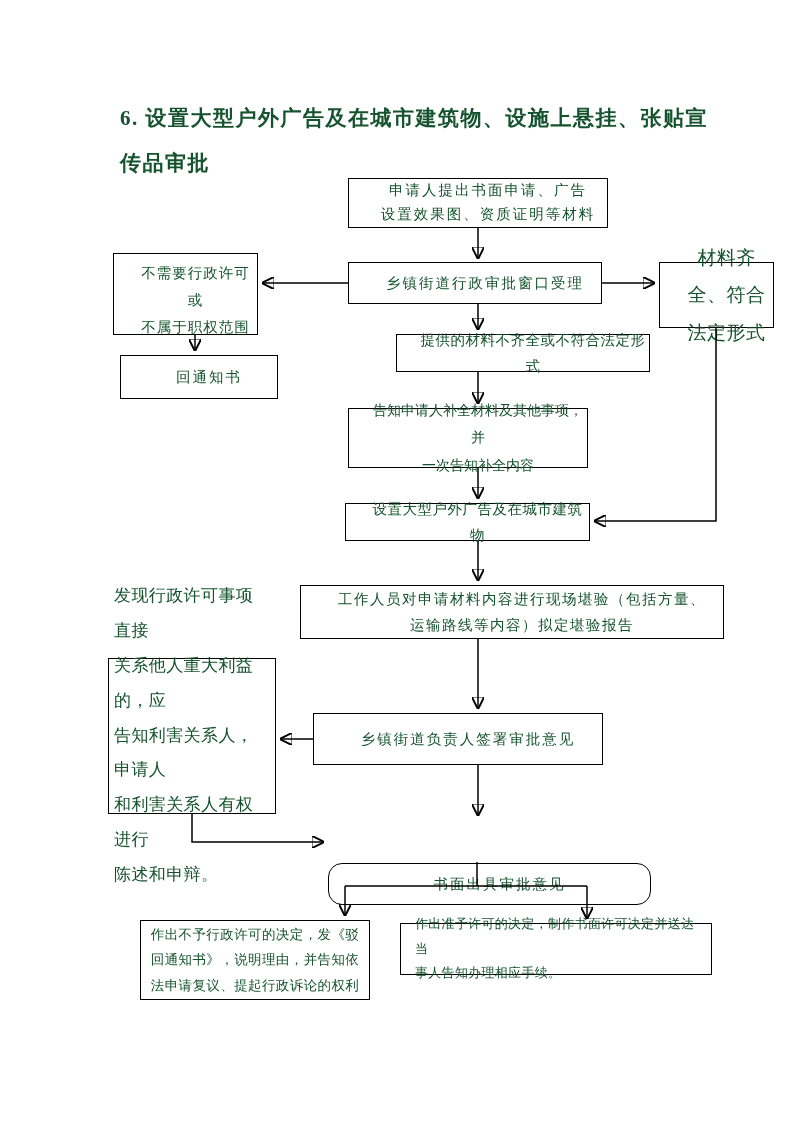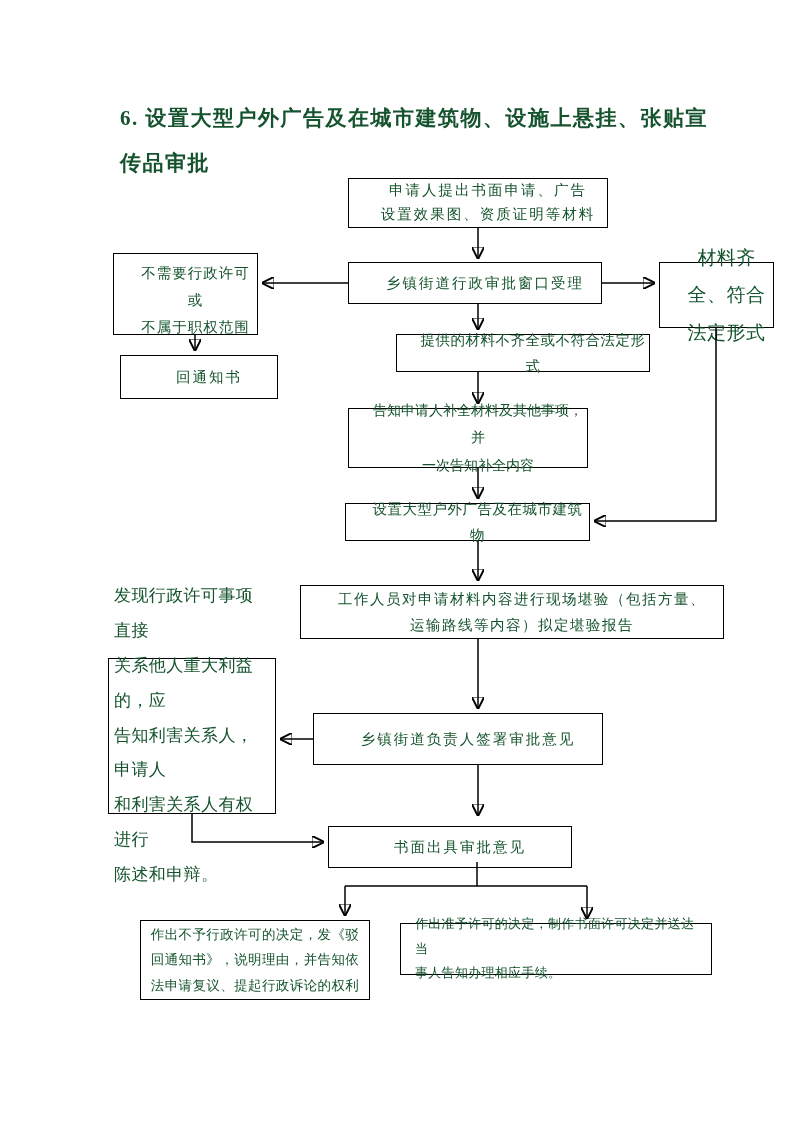--- a/index.html
+++ b/index.html
@@ -43,21 +43,21 @@
   #n-window-accept      {left:348px;top:262px;width:254px;height:42px;letter-spacing:2px;}
   #n-no-permit-needed   {left:113px;top:253px;width:145px;height:82px;align-items:flex-start;padding-top:6px;line-height:1.85;}
   #n-materials-complete {left:659px;top:262px;width:115px;height:66px;font-size:19px;letter-spacing:.5px;line-height:1.95;}
   #n-not-accepted       {left:120px;top:355px;width:158px;height:44px;letter-spacing:2px;}
   #n-materials-incomplete{left:348px;top:334px;width:254px;height:38px;letter-spacing:.5px;margin-left:48px;}
   #n-notify-supplement  {left:348px;top:408px;width:240px;height:60px;font-size:14px;letter-spacing:0;line-height:1.95;}
   #n-complete-acceptance{left:345px;top:503px;width:245px;height:38px;letter-spacing:.5px;}
   #n-site-inspection    {left:300px;top:585px;width:424px;height:54px;letter-spacing:1.5px;line-height:1.8;}
   #n-notify-stakeholders{left:108px;top:658px;width:168px;height:156px;font-size:17px;letter-spacing:.4px;line-height:2.05;text-align:left;padding:0 5px;}
   #n-leader-sign        {left:313px;top:713px;width:290px;height:52px;letter-spacing:2px;}
-  #n-written-opinion    {left:328px;top:826px;width:244px;height:42px;letter-spacing:2px;}
+  #n-written-opinion    {left:328px;top:863px;width:323px;height:42px;letter-spacing:2px;border-radius:14px;}
   #n-deny-decision      {left:140px;top:920px;width:230px;height:80px;font-size:13.5px;letter-spacing:.4px;line-height:1.9;text-align:left;padding:16px 6px;}
   #n-approve-decision   {left:400px;top:923px;width:312px;height:52px;font-size:13px;letter-spacing:.3px;line-height:1.9;text-align:left;padding:0 14px;justify-content:flex-start;}
 </style>
 </head>
 <body>
 
 <div class="page">
 
   <div class="doc-title">6. 设置大型户外广告及在城市建筑物、设施上悬挂、张贴宣
 传品审批</div>

